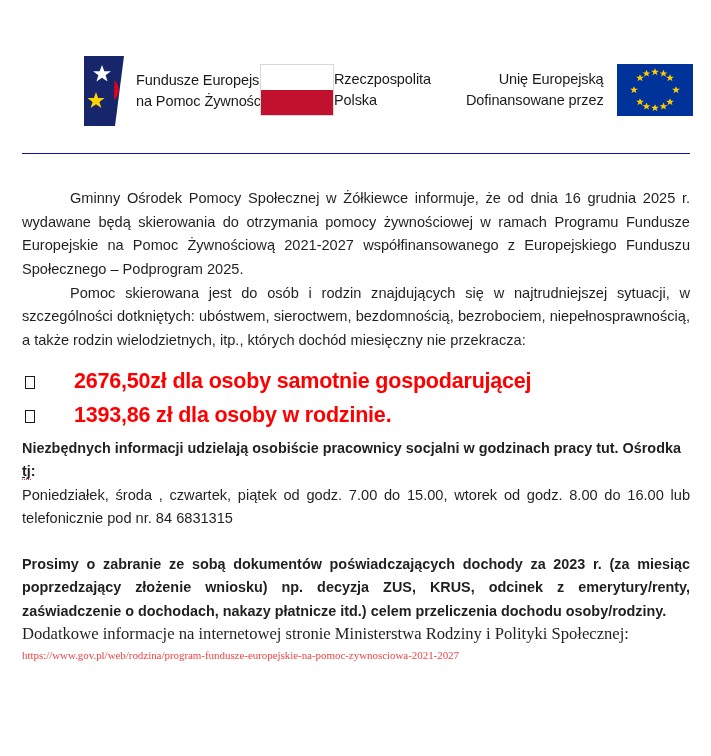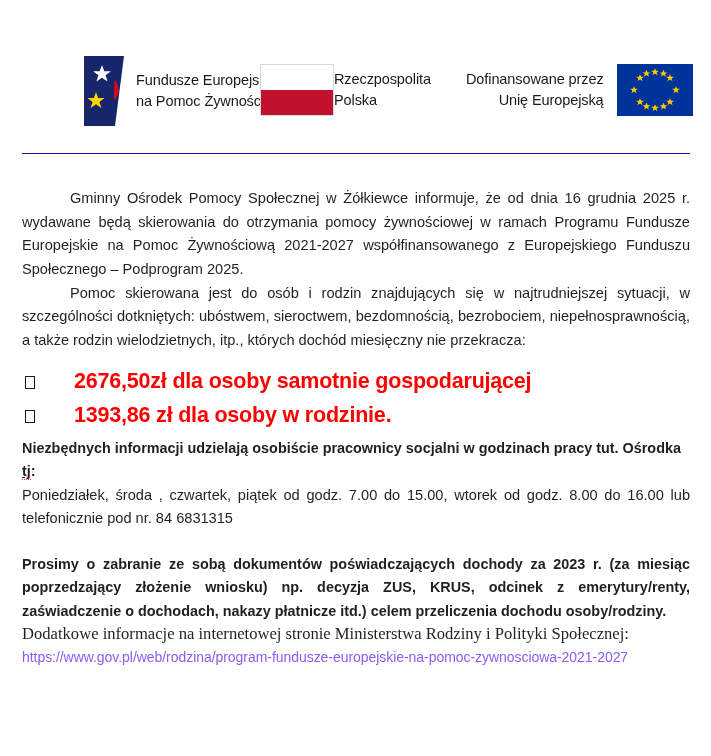--- a/index.html
+++ b/index.html
@@ -198,24 +198,24 @@
   .footer-block { }
   .footer-line {
     margin: 0;
     font-family: "Liberation Serif", serif;
     font-size: 16.6px;
     line-height: 1.35;
     color: #231f20;
   }
   .footer-url {
     margin: 3px 0 0 0;
-    font-family: Liberation Sans, sans-serif;
-    font-size: 14px;
+    font-family: Liberation Serif, serif;
+    font-size: 11px;
     line-height: 1.3;
-    color: #8b5cf6;
+    color: #ef4444;
     letter-spacing: -0.05px;
   }
 </style>
 </head>
 <body>
 
 <div class="logo-bar">
 
   <div class="fe-logo">
     <div class="fe-mark">
@@ -239,22 +239,22 @@
       <div class="red"></div>
     </div>
     <div class="pl-text">
       <div>Rzeczpospolita</div>
       <div>Polska</div>
     </div>
   </div>
 
   <div class="eu-logo">
     <div class="eu-text">
+      <div>Unię Europejską</div>
       <div>Dofinansowane przez</div>
-      <div>Unię Europejską</div>
     </div>
     <div class="eu-flag">
       <svg width="76" height="52" viewBox="0 0 76 52" aria-hidden="true">
         <rect width="76" height="52" fill="#003399"></rect>
         <g fill="#ffcc00">
           <g transform="translate(38,8) scale(0.95)">
               <polygon points="0,-4 1.18,-1.24 4.2,-1.24 1.7,0.53 2.6,3.3 0,1.6 -2.6,3.3 -1.7,0.53 -4.2,-1.24 -1.18,-1.24"></polygon>
             </g>
           <g transform="translate(53,14) scale(0.95)">
               <polygon points="0,-4 1.18,-1.24 4.2,-1.24 1.7,0.53 2.6,3.3 0,1.6 -2.6,3.3 -1.7,0.53 -4.2,-1.24 -1.18,-1.24"></polygon>

